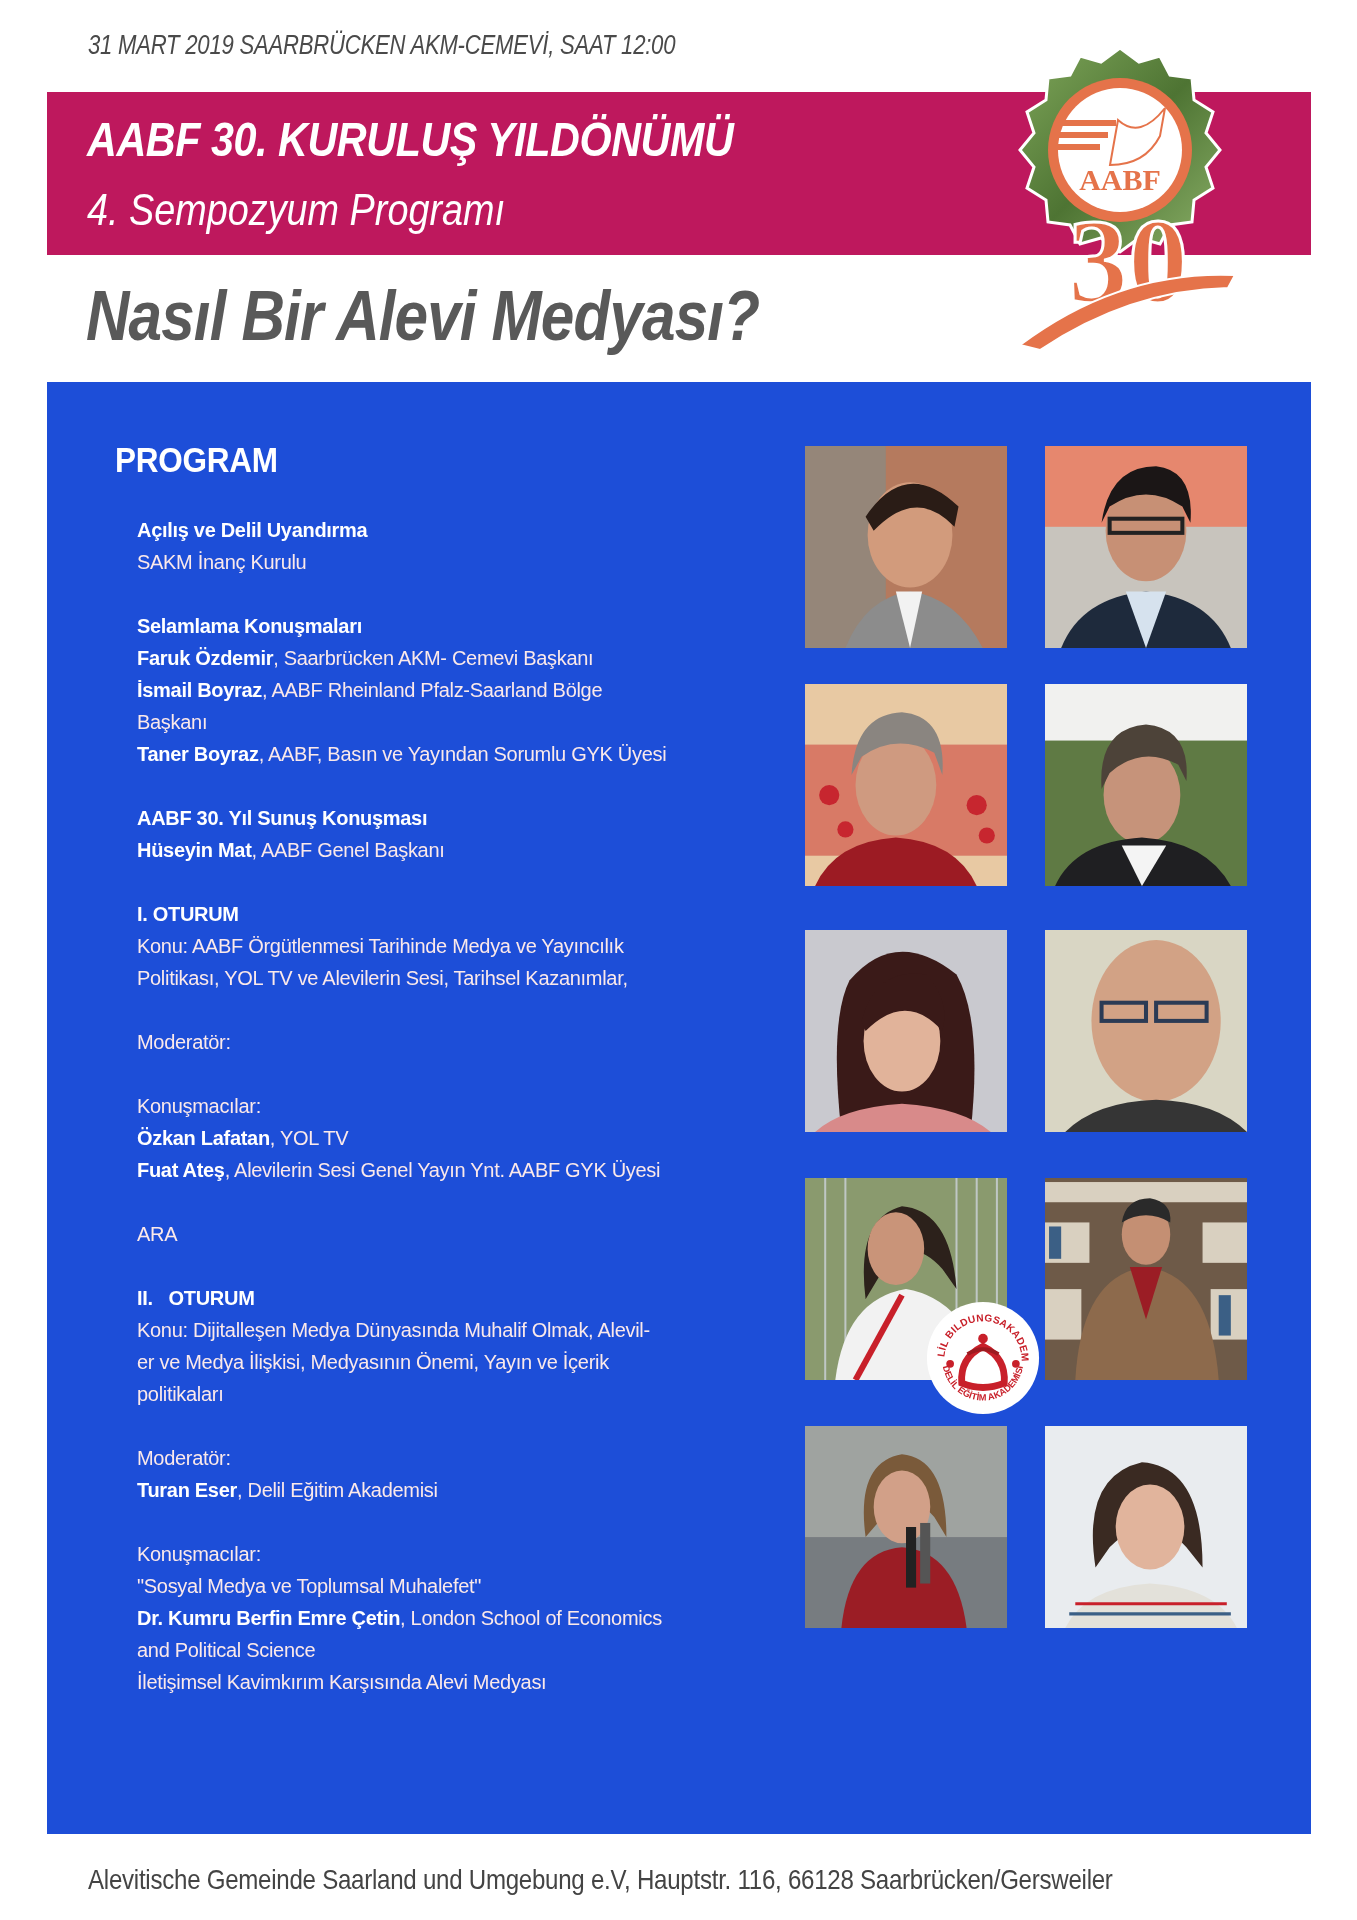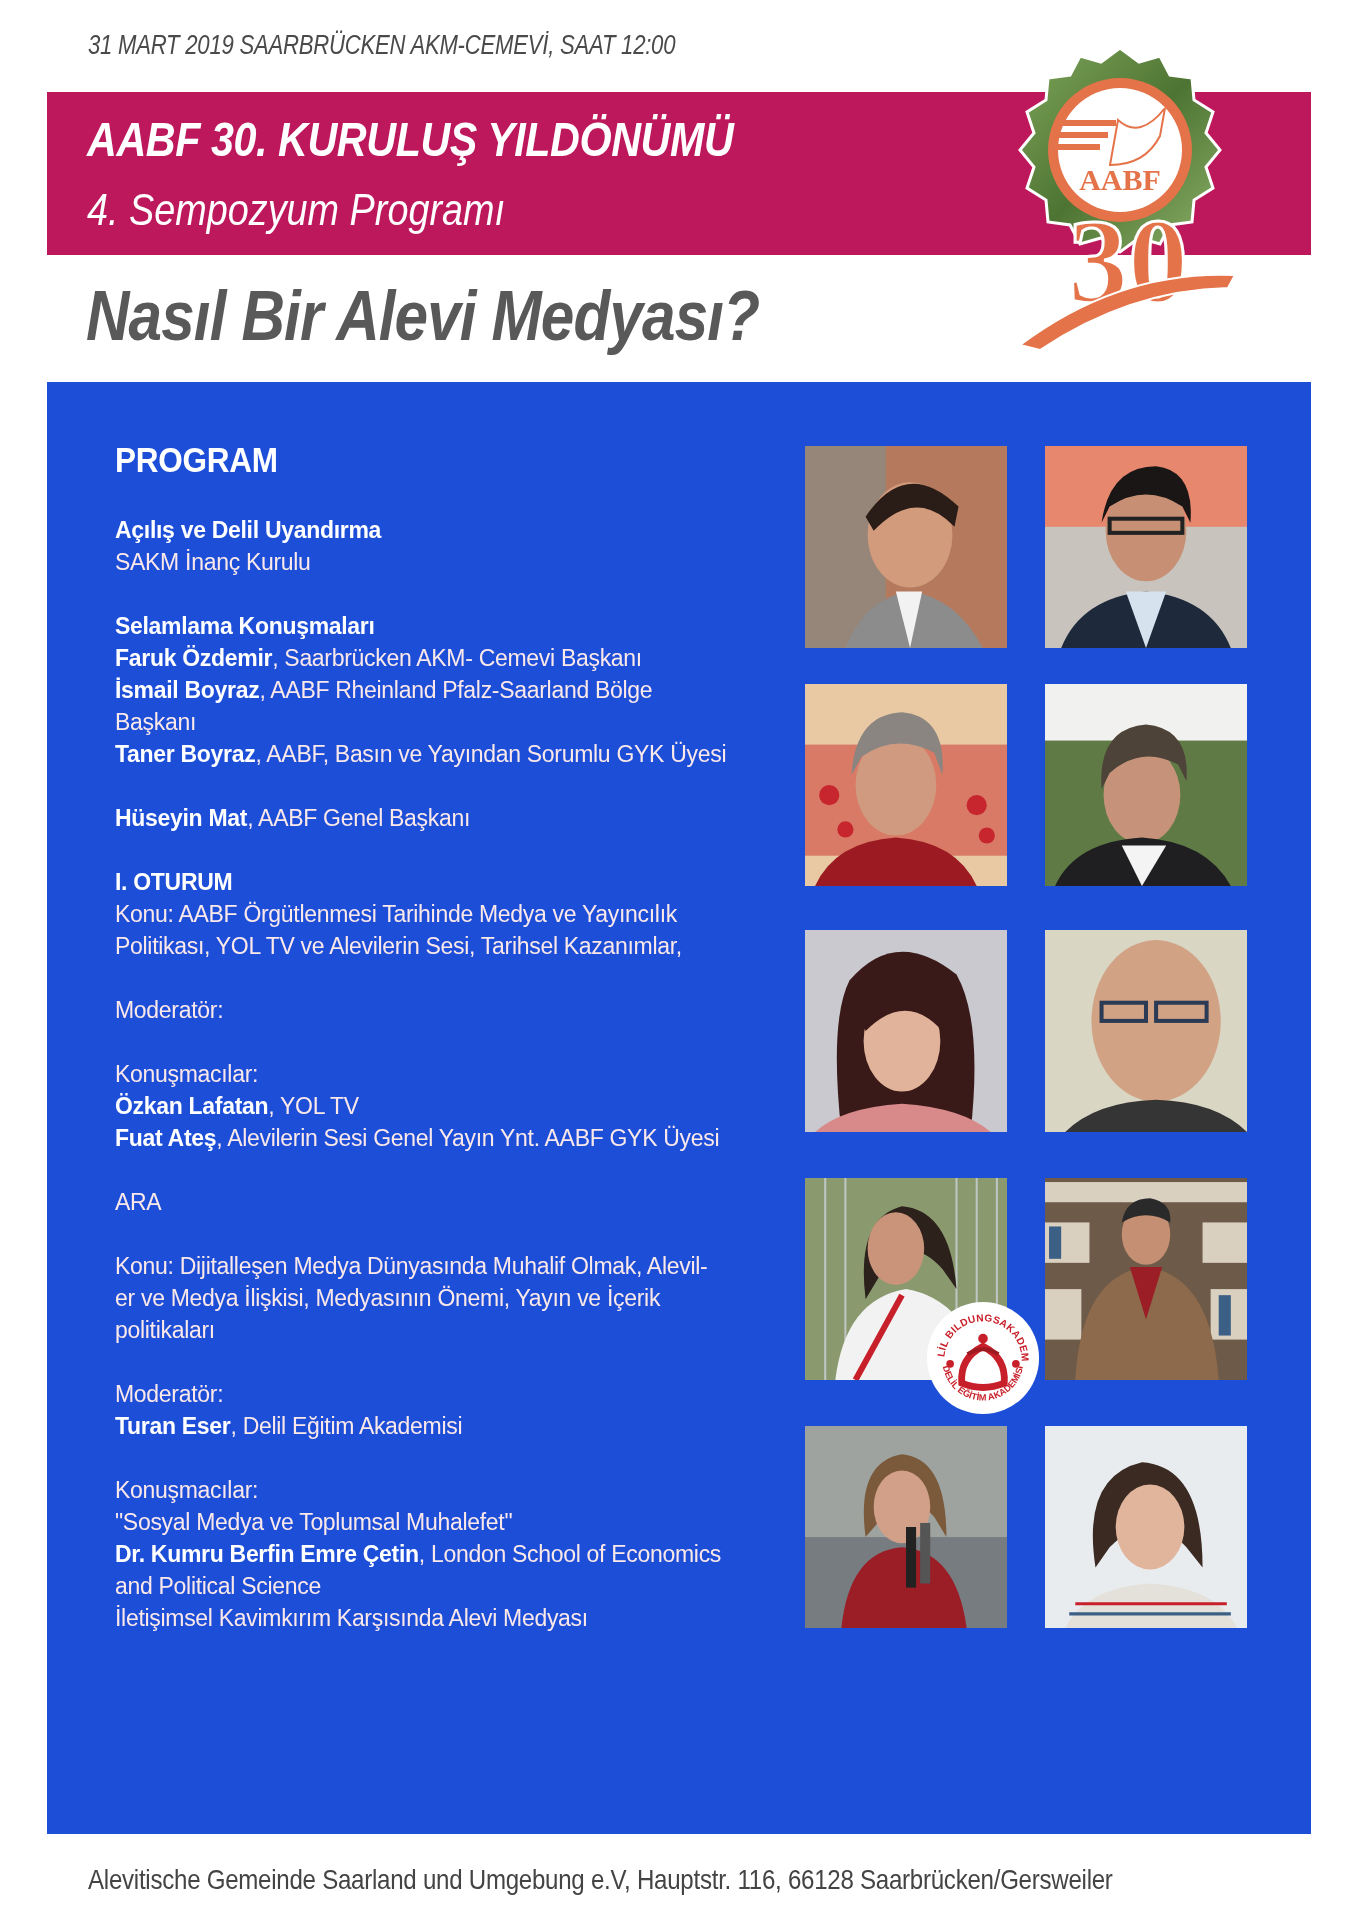--- a/index.html
+++ b/index.html
@@ -13,21 +13,21 @@
 
   .main-question { position: absolute; left: 86px; top: 276px; font-size: 70px; font-weight: bold; font-style: italic; color: #595959; white-space: nowrap; transform: scaleX(0.86); transform-origin: left center; letter-spacing: -1px; }
 
   .logo-30 { position: absolute; left: 1010px; top: 40px; width: 230px; height: 320px; }
 
   .main-panel { position: absolute; left: 47px; top: 382px; width: 1264px; height: 1452px; background: #1d4ed8; }
 
   .program { position: absolute; left: 68px; top: 58px; width: 720px; color: #ffffff; }
   .program-heading { font-size: 35px; font-weight: bold; margin-bottom: 34px; transform: scaleX(0.9); transform-origin: left center; letter-spacing: -0.3px; }
   .block { margin-bottom: 32px; }
-  .line { font-size: 23px; line-height: 32px; white-space: nowrap; letter-spacing: -0.3px; }
+  .line { font-size: 20px; line-height: 32px; white-space: nowrap; letter-spacing: -0.3px; margin-left: 22px; }
   .b { font-weight: bold; text-align: right; }
   .l { font-weight: normal; color: #fbe9ea; }
   .h { font-weight: bold; }
 
   .photo { position: absolute; width: 202px; border: none; overflow: hidden; }
   .photo svg { display: block; width: 100%; height: 100%; }
 
   .delil-logo { position: absolute; left: 925px; top: 1300px; width: 116px; height: 116px; }
 
   .footer-address { position: absolute; left: 88px; top: 1864px; font-size: 28px; color: #444444; white-space: nowrap; transform: scaleX(0.86); transform-origin: left center; letter-spacing: -0.3px; }
@@ -84,20 +84,21 @@
 
     <div class="block">
       <div class="line h">Selamlama Konuşmaları</div>
       <div class="line"><span class="b">Faruk Özdemir</span><span class="l">, Saarbrücken AKM- Cemevi Başkanı</span></div>
       <div class="line"><span class="b">İsmail Boyraz</span><span class="l">, AABF Rheinland Pfalz-Saarland Bölge</span></div>
       <div class="line l">Başkanı</div>
       <div class="line"><span class="b">Taner Boyraz</span><span class="l">, AABF, Basın ve Yayından Sorumlu GYK Üyesi</span></div>
     </div>
 
     <div class="block">
+      <div class="line h">AABF 30. Yıl Sunuş Konuşması</div>
       <div class="line"><span class="b">Hüseyin Mat</span><span class="l">, AABF Genel Başkanı</span></div>
     </div>
 
     <div class="block">
       <div class="line h">I. OTURUM</div>
       <div class="line l">Konu: AABF Örgütlenmesi Tarihinde Medya ve Yayıncılık</div>
       <div class="line l">Politikası, YOL TV ve Alevilerin Sesi, Tarihsel Kazanımlar,</div>
     </div>
 
     <div class="block">
@@ -108,20 +109,21 @@
       <div class="line l">Konuşmacılar:</div>
       <div class="line"><span class="b">Özkan Lafatan</span><span class="l">, YOL TV</span></div>
       <div class="line"><span class="b">Fuat Ateş</span><span class="l">, Alevilerin Sesi Genel Yayın Ynt. AABF GYK Üyesi</span></div>
     </div>
 
     <div class="block">
       <div class="line l">ARA</div>
     </div>
 
     <div class="block">
+      <div class="line h" style="white-space:pre">II.   OTURUM</div>
       <div class="line l">Konu: Dijitalleşen Medya Dünyasında Muhalif Olmak, Alevil-</div>
       <div class="line l">er ve Medya İlişkisi, Medyasının Önemi, Yayın ve İçerik</div>
       <div class="line l">politikaları</div>
     </div>
 
     <div class="block">
       <div class="line l">Moderatör:</div>
       <div class="line"><span class="b">Turan Eser</span><span class="l">, Delil Eğitim Akademisi</span></div>
     </div>
 

